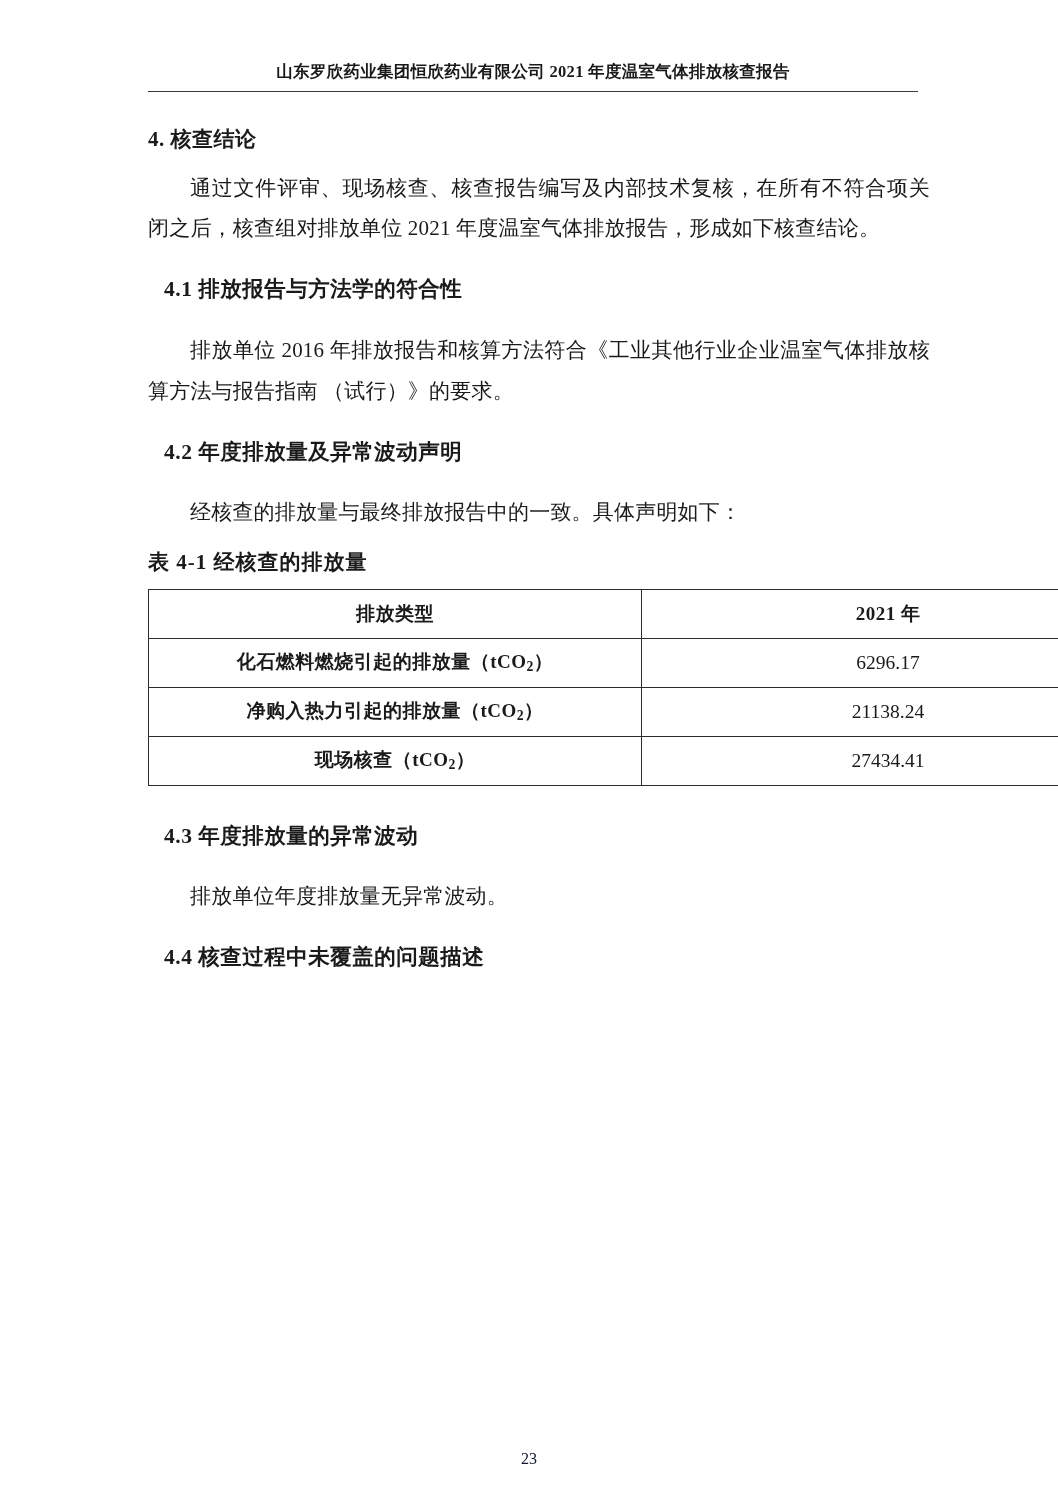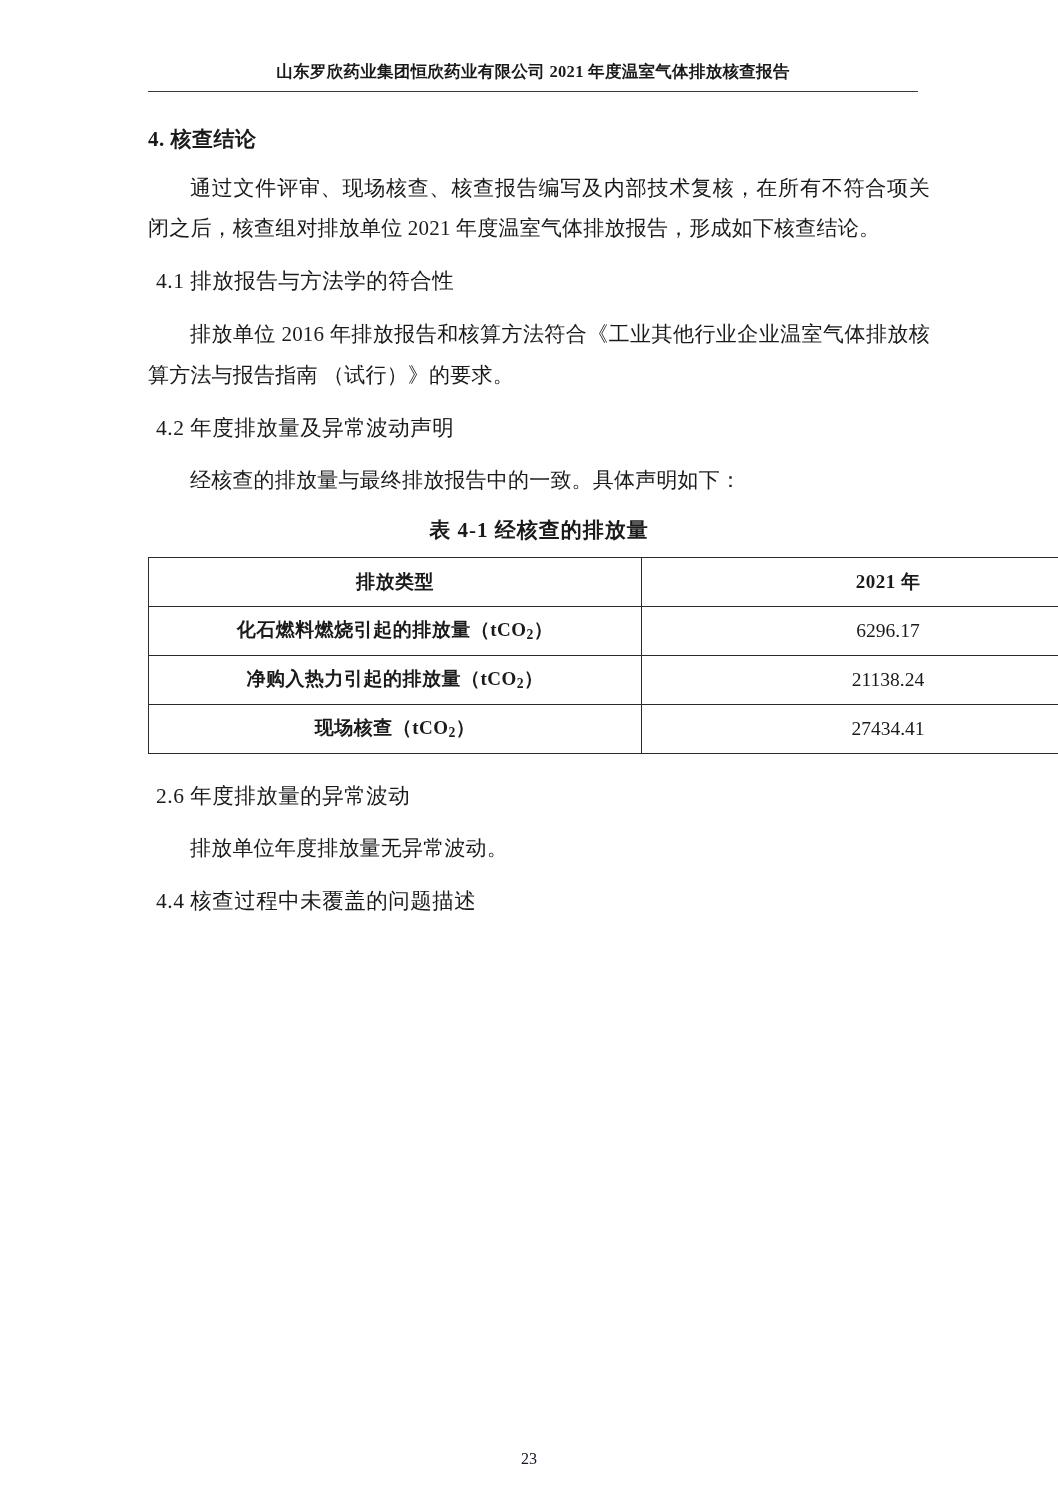--- a/index.html
+++ b/index.html
@@ -53,22 +53,22 @@
   h2.section-title {
     font-size: 21px;
     font-weight: bold;
     margin: 0;
     padding: 0;
     line-height: 1.5;
     letter-spacing: 0.5px;
   }
   h3.sub-title {
     font-size: 21.5px;
-    font-weight: normal;
-    margin: 8px;
+    font-weight: bold;
+    margin: 16px;
     padding: 0;
     line-height: 1.5;
     letter-spacing: 0.5px;
   }
   p.para {
     font-size: 21px;
     margin: 0;
     padding: 0;
     line-height: 1.95;
     text-align: justify;
@@ -76,21 +76,20 @@
     letter-spacing: 0.2px;
   }
   p.indent { text-indent: 2em; }
 
   .sp-18 { height: 18px; }
   .sp-12 { height: 12px; }
   .sp-8  { height: 8px; }
 
   
   .table-caption {
-    text-align: center;
     font-size: 21px;
     font-weight: bold;
     margin: 0;
     line-height: 2.0;
     letter-spacing: 1px;
   }
   table.emissions {
     border-collapse: collapse;
     width: 782px;
     margin-top: 6px;
@@ -175,21 +174,21 @@
           <td class="value">21138.24</td>
         </tr>
         <tr>
           <td class="label"><span>现场核查（tCO</span><sub>2</sub><span>）</span></td>
           <td class="value">27434.41</td>
         </tr>
       </tbody>
     </table>
 
     <div class="sp-18"></div>
-    <h3 class="sub-title">2.6 年度排放量的异常波动</h3>
+    <h3 class="sub-title">4.3 年度排放量的异常波动</h3>
     <div class="sp-8"></div>
     <p class="para indent">排放单位年度排放量无异常波动。</p>
 
     <div class="sp-8"></div>
     <h3 class="sub-title">4.4 核查过程中未覆盖的问题描述</h3>
     <div class="sp-8"></div>
 
   </div>
 
   <div class="footer">

